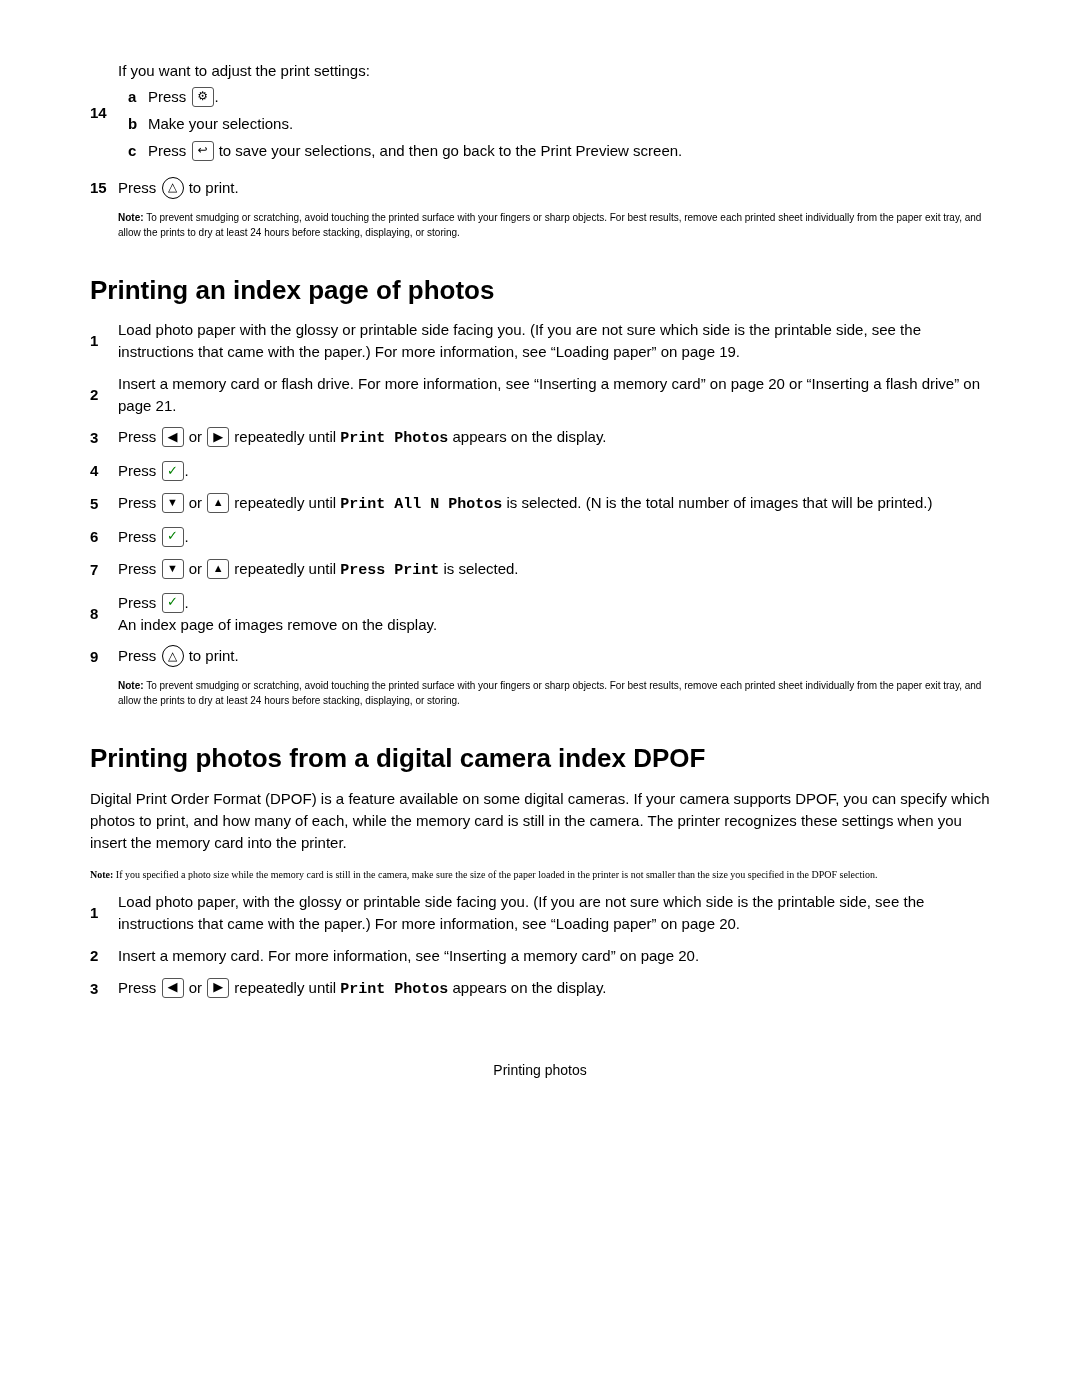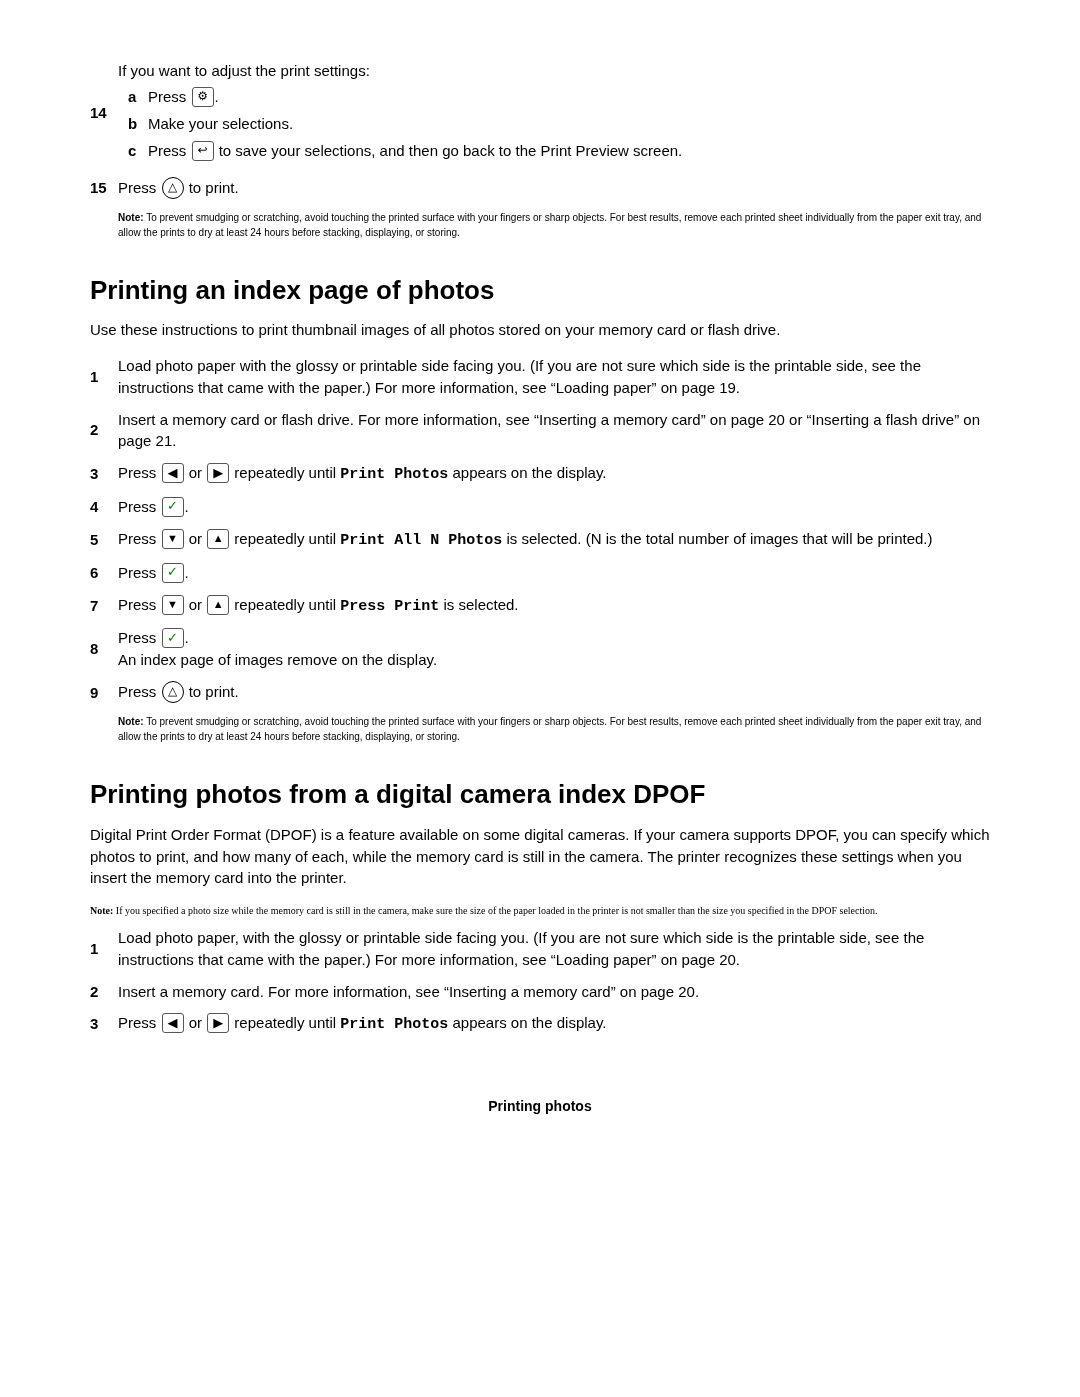--- a/index.html
+++ b/index.html
@@ -113,21 +113,20 @@
     .arrow-up { font-size: 11px; }
     .check-icon { color: #008000; font-size: 13px; }
     .footer {
       text-align: center;
       margin-top: 60px;
       border-top: none;
     }
     .footer-text {
       font-size: 14px;
       margin-bottom: 4px;
-      font-weight: bold;
     }
     .footer-num {
       font-size: 18px;
       font-weight: bold;
     }
     .top-steps {
       margin-bottom: 4px;
     }
     .li-content { flex: 1; }
   </style>
@@ -171,21 +170,20 @@
     </li>
   </ol>
   <div class="note-block">
     <span class="note-label">Note:</span>
     <span>To prevent smudging or scratching, avoid touching the printed surface with your fingers or sharp objects. For best results, remove each printed sheet individually from the paper exit tray, and allow the prints to dry at least 24 hours before stacking, displaying, or storing.</span>
   </div>
 </div>
 
 <div style="margin-top:28px;">
   <h2 class="section-title">Printing an index page of photos</h2>
-  <p class="intro-text">Use these instructions to print thumbnail images of all photos stored on your memory card or flash drive.</p>
   <ol class="numbered-list">
 
     <li>
       <span class="num">1</span>
       <div class="li-content">Load photo paper with the glossy or printable side facing you. (If you are not sure which side is the printable side, see the instructions that came with the paper.) For more information, see “Loading paper” on page 19.</div>
     </li>
 
     <li>
       <span class="num">2</span>
       <div class="li-content">Insert a memory card or flash drive. For more information, see “Inserting a memory card” on page 20 or “Inserting a flash drive” on page 21.</div>

